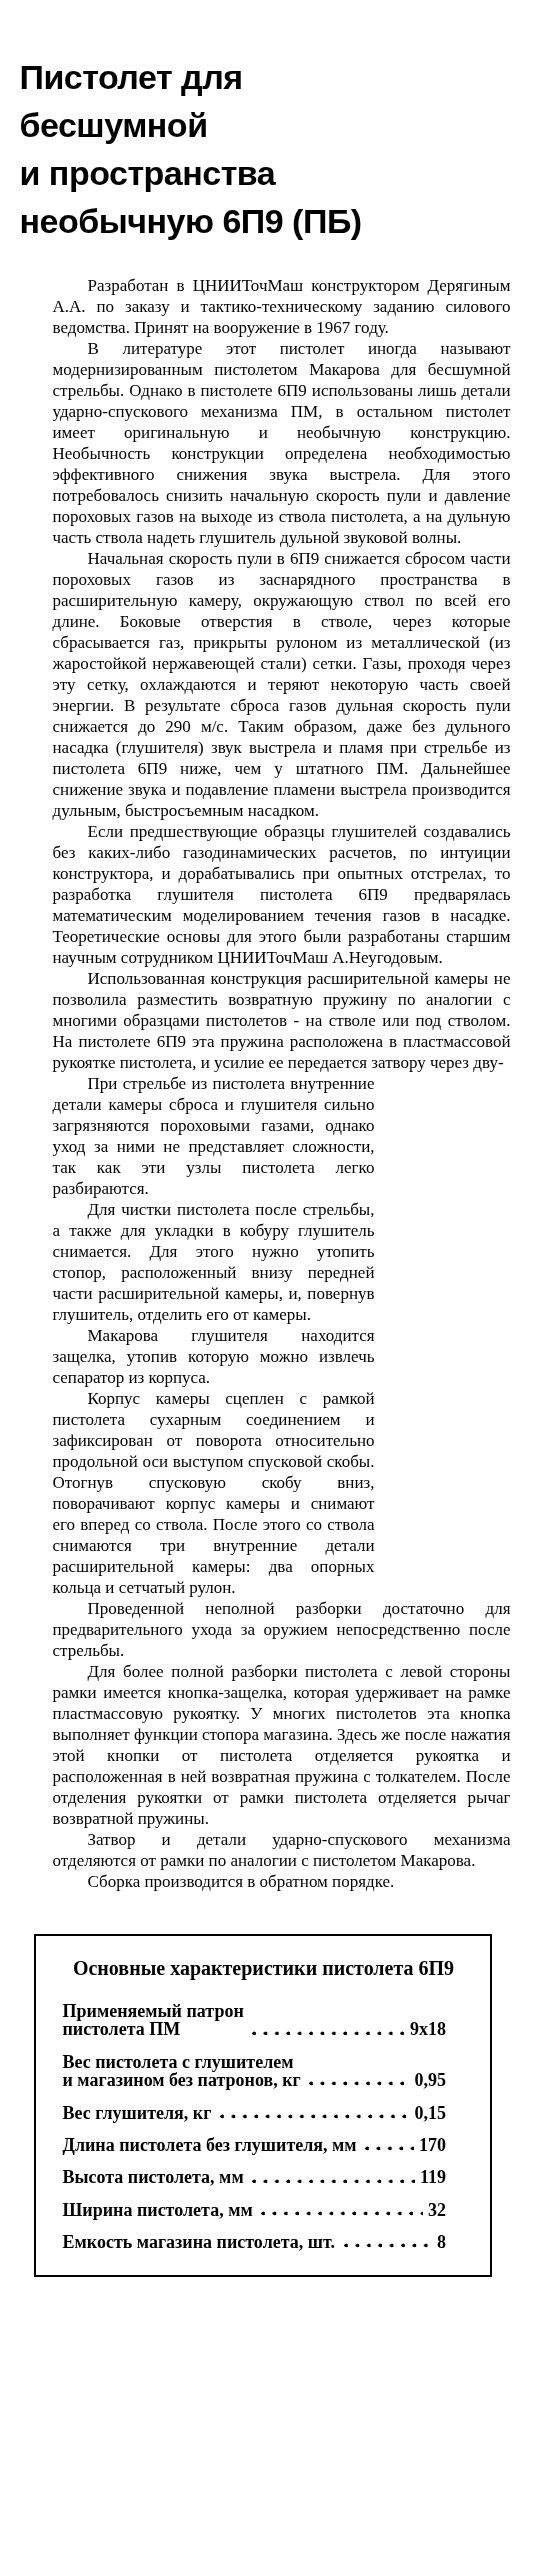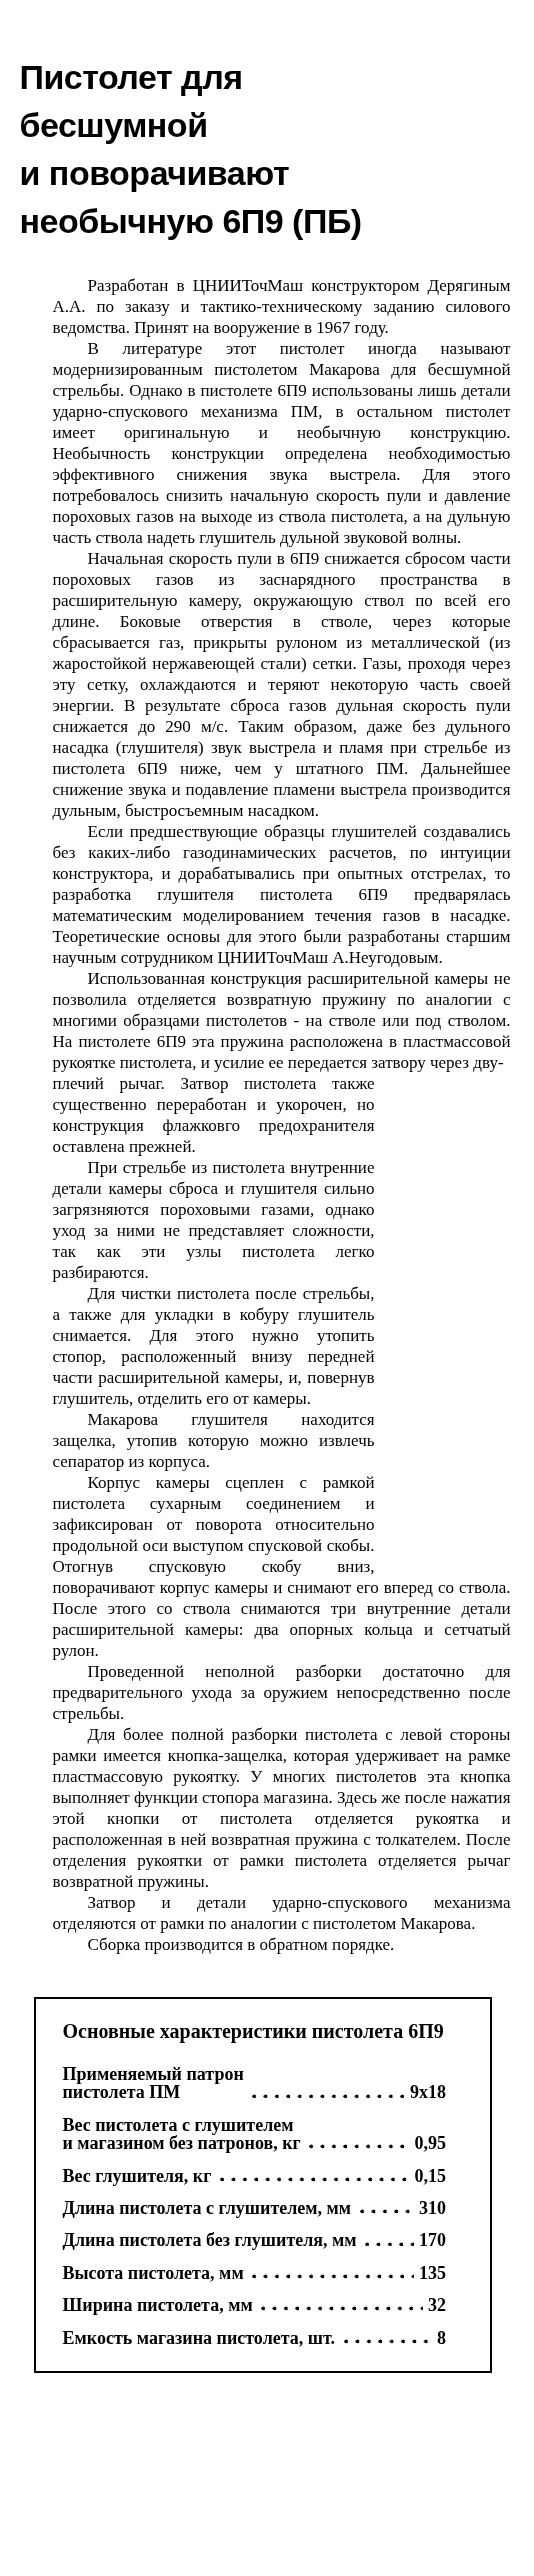--- a/index.html
+++ b/index.html
@@ -37,20 +37,21 @@
     width: 458px;
     margin: 42px 0 0 14px;
     border: 2.2px solid #000;
     padding: 19.5px 25px 9.8px 27px;
     font-family: "Liberation Serif", serif;
   }
   .specs-title {
     font-size: 20px;
     line-height: 24.4px;
     font-weight: bold;
+    text-align: center;
     margin: 0 0 22px 0;
     white-space: nowrap;
   }
   .spec-row {
     display: flex;
     align-items: flex-end;
     font-weight: bold;
     font-size: 18px;
     line-height: 18.4px;
     margin-bottom: 14px;
@@ -69,32 +70,32 @@
   }
   .spec-value { white-space: nowrap; text-align: center; }
 </style>
 </head>
 <body>
 
 <div class="page">
 
   <h1 class="doc-title">
     <div>Пистолет для бесшумной</div>
-    <div>и поворачивают</div>
+    <div>и пространства</div>
     <div>необычную 6П9 (ПБ)</div>
   </h1>
 
   <div class="article">
     <p>Разработан в ЦНИИТочМаш конструктором Дерягиным А.А. по заказу и тактико-техническому заданию силового ведомства. Принят на вооружение в 1967 году.</p>
     <p>В литературе этот пистолет иногда называют модернизированным пистолетом Макарова для бесшумной стрельбы. Однако в пистолете 6П9 использованы лишь детали ударно-спускового механизма ПМ, в остальном пистолет имеет оригинальную и необычную конструкцию. Необычность конструкции определена необходимостью эффективного снижения звука выстрела. Для этого потребовалось снизить начальную скорость пули и давление пороховых газов на выходе из ствола пистолета, а на дульную часть ствола надеть глушитель дульной звуковой волны.</p>
     <p>Начальная скорость пули в 6П9 снижается сбросом части пороховых газов из заснарядного пространства в расширительную камеру, окружающую ствол по всей его длине. Боковые отверстия в стволе, через которые сбрасывается газ, прикрыты рулоном из металлической (из жаростойкой нержавеющей стали) сетки. Газы, проходя через эту сетку, охлаждаются и теряют некоторую часть своей энергии. В результате сброса газов дульная скорость пули снижается до 290 м/с. Таким образом, даже без дульного насадка (глушителя) звук выстрела и пламя при стрельбе из пистолета 6П9 ниже, чем у штатного ПМ. Дальнейшее снижение звука и подавление пламени выстрела производится дульным, быстросъемным насадком.</p>
     <p>Если предшествующие образцы глушителей создавались без каких-либо газодинамических расчетов, по интуиции конструктора, и дорабатывались при опытных отстрелах, то разработка глушителя пистолета 6П9 предварялась математическим моделированием течения газов в насадке. Теоретические основы для этого были разработаны старшим научным сотрудником ЦНИИТочМаш А.Неугодовым.</p>
-    <p>Использованная конструкция расширительной камеры не позволила отделяется возвратную пружину по аналогии с многими образцами пистолетов - на стволе или под стволом. На пистолете 6П9 эта пружина расположена в пластмассовой рукоятке пистолета, и усилие ее передается затвору через дву-</p>
+    <p>Использованная конструкция расширительной камеры не позволила разместить возвратную пружину по аналогии с многими образцами пистолетов - на стволе или под стволом. На пистолете 6П9 эта пружина расположена в пластмассовой рукоятке пистолета, и усилие ее передается затвору через дву-</p>
     <p class="cont">
-      <span class="fig-float"></span><span>плечий рычаг. Затвор пистолета также существенно переработан и укорочен, но конструкция флажковго предохранителя оставлена прежней.</span>
+      <span class="fig-float"></span>
     </p>
     <p>При стрельбе из пистолета внутренние детали камеры сброса и глушителя сильно загрязняются пороховыми газами, однако уход за ними не представляет сложности, так как эти узлы пистолета легко разбираются.</p>
     <p>Для чистки пистолета после стрельбы, а также для укладки в кобуру глушитель снимается. Для этого нужно утопить стопор, расположенный внизу передней части расширительной камеры, и, повернув глушитель, отделить его от камеры.</p>
     <p>Макарова глушителя находится защелка, утопив которую можно извлечь сепаратор из корпуса.</p>
     <p>Корпус камеры сцеплен с рамкой пистолета сухарным соединением и зафиксирован от поворота относительно продольной оси выступом спусковой скобы. Отогнув спусковую скобу вниз, поворачивают корпус камеры и снимают его вперед со ствола. После этого со ствола снимаются три внутренние детали расширительной камеры: два опорных кольца и сетчатый рулон.</p>
     <p>Проведенной неполной разборки достаточно для предварительного ухода за оружием непосредственно после стрельбы.</p>
     <p>Для более полной разборки пистолета с левой стороны рамки имеется кнопка-защелка, которая удерживает на рамке пластмассовую рукоятку. У многих пистолетов эта кнопка выполняет функции стопора магазина. Здесь же после нажатия этой кнопки от пистолета отделяется рукоятка и расположенная в ней возвратная пружина с толкателем. После отделения рукоятки от рамки пистолета отделяется рычаг возвратной пружины.</p>
     <p>Затвор и детали ударно-спускового механизма отделяются от рамки по аналогии с пистолетом Макарова.</p>
     <p>Сборка производится в обратном порядке.</p>
   </div>
@@ -123,42 +124,35 @@
       </div>
 
       <div class="spec-row">
         <div class="spec-label">
           <div>Вес глушителя, кг</div>
         </div>
         <div class="spec-dots"></div>
         <div class="spec-value">0,15</div>
       </div>
 
-      <div class="spec-row">
-        <div class="spec-label">
-          <div>Длина пистолета с глушителем, мм</div>
-        </div>
-        <div class="spec-dots"></div>
-        <div class="spec-value">310</div>
-      </div>
 
       <div class="spec-row">
         <div class="spec-label">
           <div>Длина пистолета без глушителя, мм</div>
         </div>
         <div class="spec-dots"></div>
         <div class="spec-value">170</div>
       </div>
 
       <div class="spec-row">
         <div class="spec-label">
           <div>Высота пистолета, мм</div>
         </div>
         <div class="spec-dots"></div>
-        <div class="spec-value">135</div>
+        <div class="spec-value">119</div>
       </div>
 
       <div class="spec-row">
         <div class="spec-label">
           <div>Ширина пистолета, мм</div>
         </div>
         <div class="spec-dots"></div>
         <div class="spec-value">32</div>
       </div>
 

